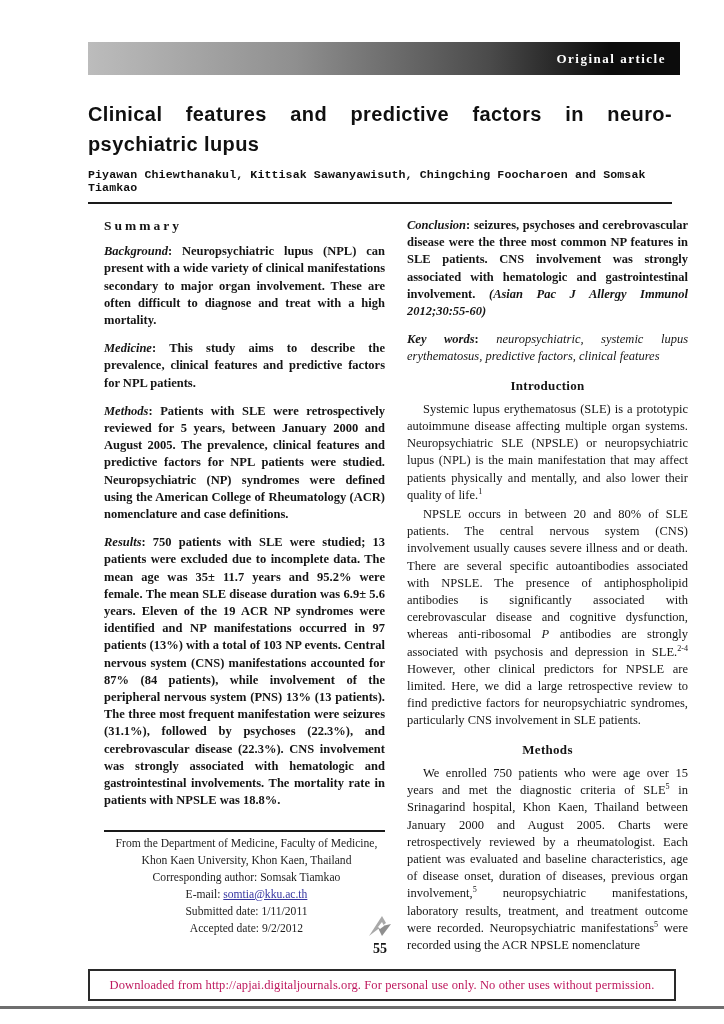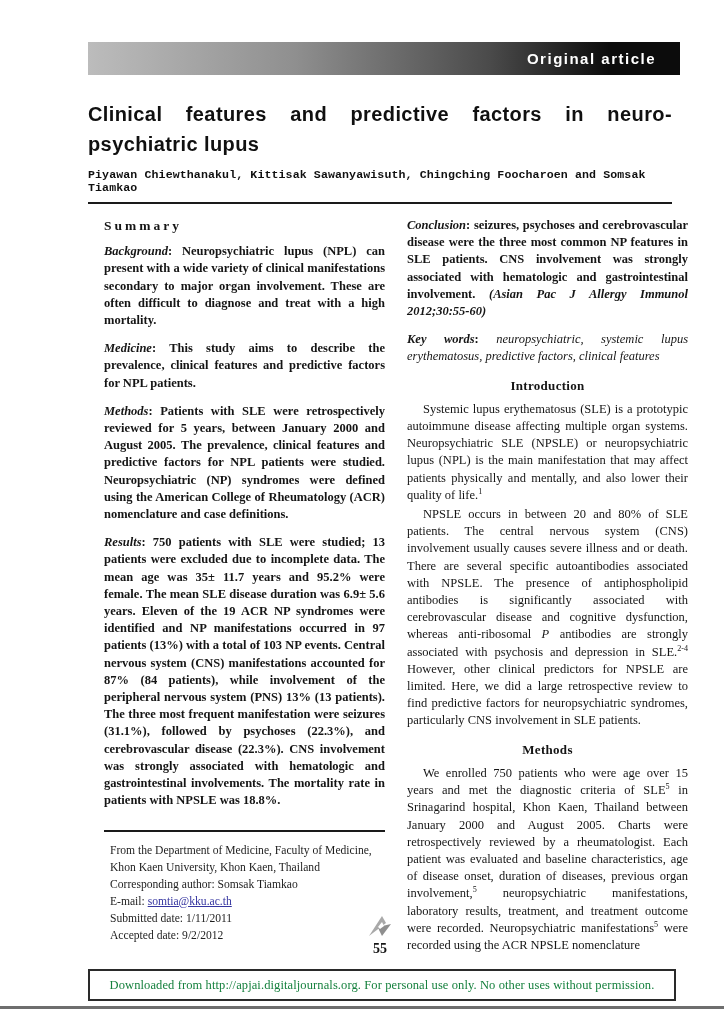--- a/index.html
+++ b/index.html
@@ -10,22 +10,22 @@
   }
   .abs { position:absolute; }
 
   
   .header-bar {
     left:88px; top:42px; width:592px; height:33px;
     background:linear-gradient(to right,#bcbcbc 0%,#8f8f8f 35%,#4a4a4a 68%,#0c0c0c 88%);
     display:flex; align-items:center; justify-content:flex-end;
   }
   .header-badge {
-    color:#ffffff; font-family:Liberation Sans, sans-serif;
-    font-weight:bold; font-size:15px; letter-spacing:1.5px; padding-right:24px;
+    color:#ffffff; font-family:Liberation Serif, serif;
+    font-weight:bold; font-size:13px; letter-spacing:1.5px; padding-right:14px;
   }
 
   
   .title-block {
     left:88px; top:99px; width:584px;
     font-family:"Liberation Sans", sans-serif; font-weight:bold;
     font-size:20px; line-height:30px; letter-spacing:0.4px; color:#101010;
   }
   .title-line1 { text-align:justify; text-align-last:justify; }
   .authors {
@@ -44,37 +44,37 @@
   .para { margin:0 0 11px 0; }
   .para-bold { font-weight:bold; }
   .section-heading { font-weight:bold; font-size:13px; margin:4px 0 7px 0; text-align:center; letter-spacing:0.3px; }
   .indent { text-indent:16px; }
   .tight { margin-bottom:2px; }
   sup { font-size:0.65em; line-height:0; }
 
   
   .footnote-rule { border-top:2px solid #1a1a1a; margin-top:20px; }
   .footnote {
-    padding:10px 2px 0 6px; font-size:11.6px; line-height:17px;
-    text-align:left; color:#1d1d1d;
+    padding:3px 2px 0 6px; font-size:11.6px; line-height:17px;
+    text-align:center; color:#1d1d1d;
   }
   .footnote p { margin:0; }
   .email-link { color:#3535a0; text-decoration:underline; cursor:pointer; }
 
   
   .logo-wrap { left:88px; top:915px; width:584px; text-align:center; }
   .page-number { left:88px; top:941px; width:584px; text-align:center;
     font-weight:bold; font-size:14px; }
 
   
   .footer-box {
     left:88px; top:969px; width:584px; height:28px;
     border:2px solid #2a2a2a; display:flex; align-items:center; justify-content:center;
   }
-  .footer-text { font-size:12.5px; color:#15803d; letter-spacing:0.1px; }
+  .footer-text { font-size:12.5px; color:#be185d; letter-spacing:0.1px; }
 
   .bottom-edge { left:0; top:1006px; width:724px; height:3px; background:#6e6e6e; }
 </style>
 </head>
 <body>
 
 <div class="page">
 
   <div class="abs header-bar">
     <span class="header-badge">Original article</span>

